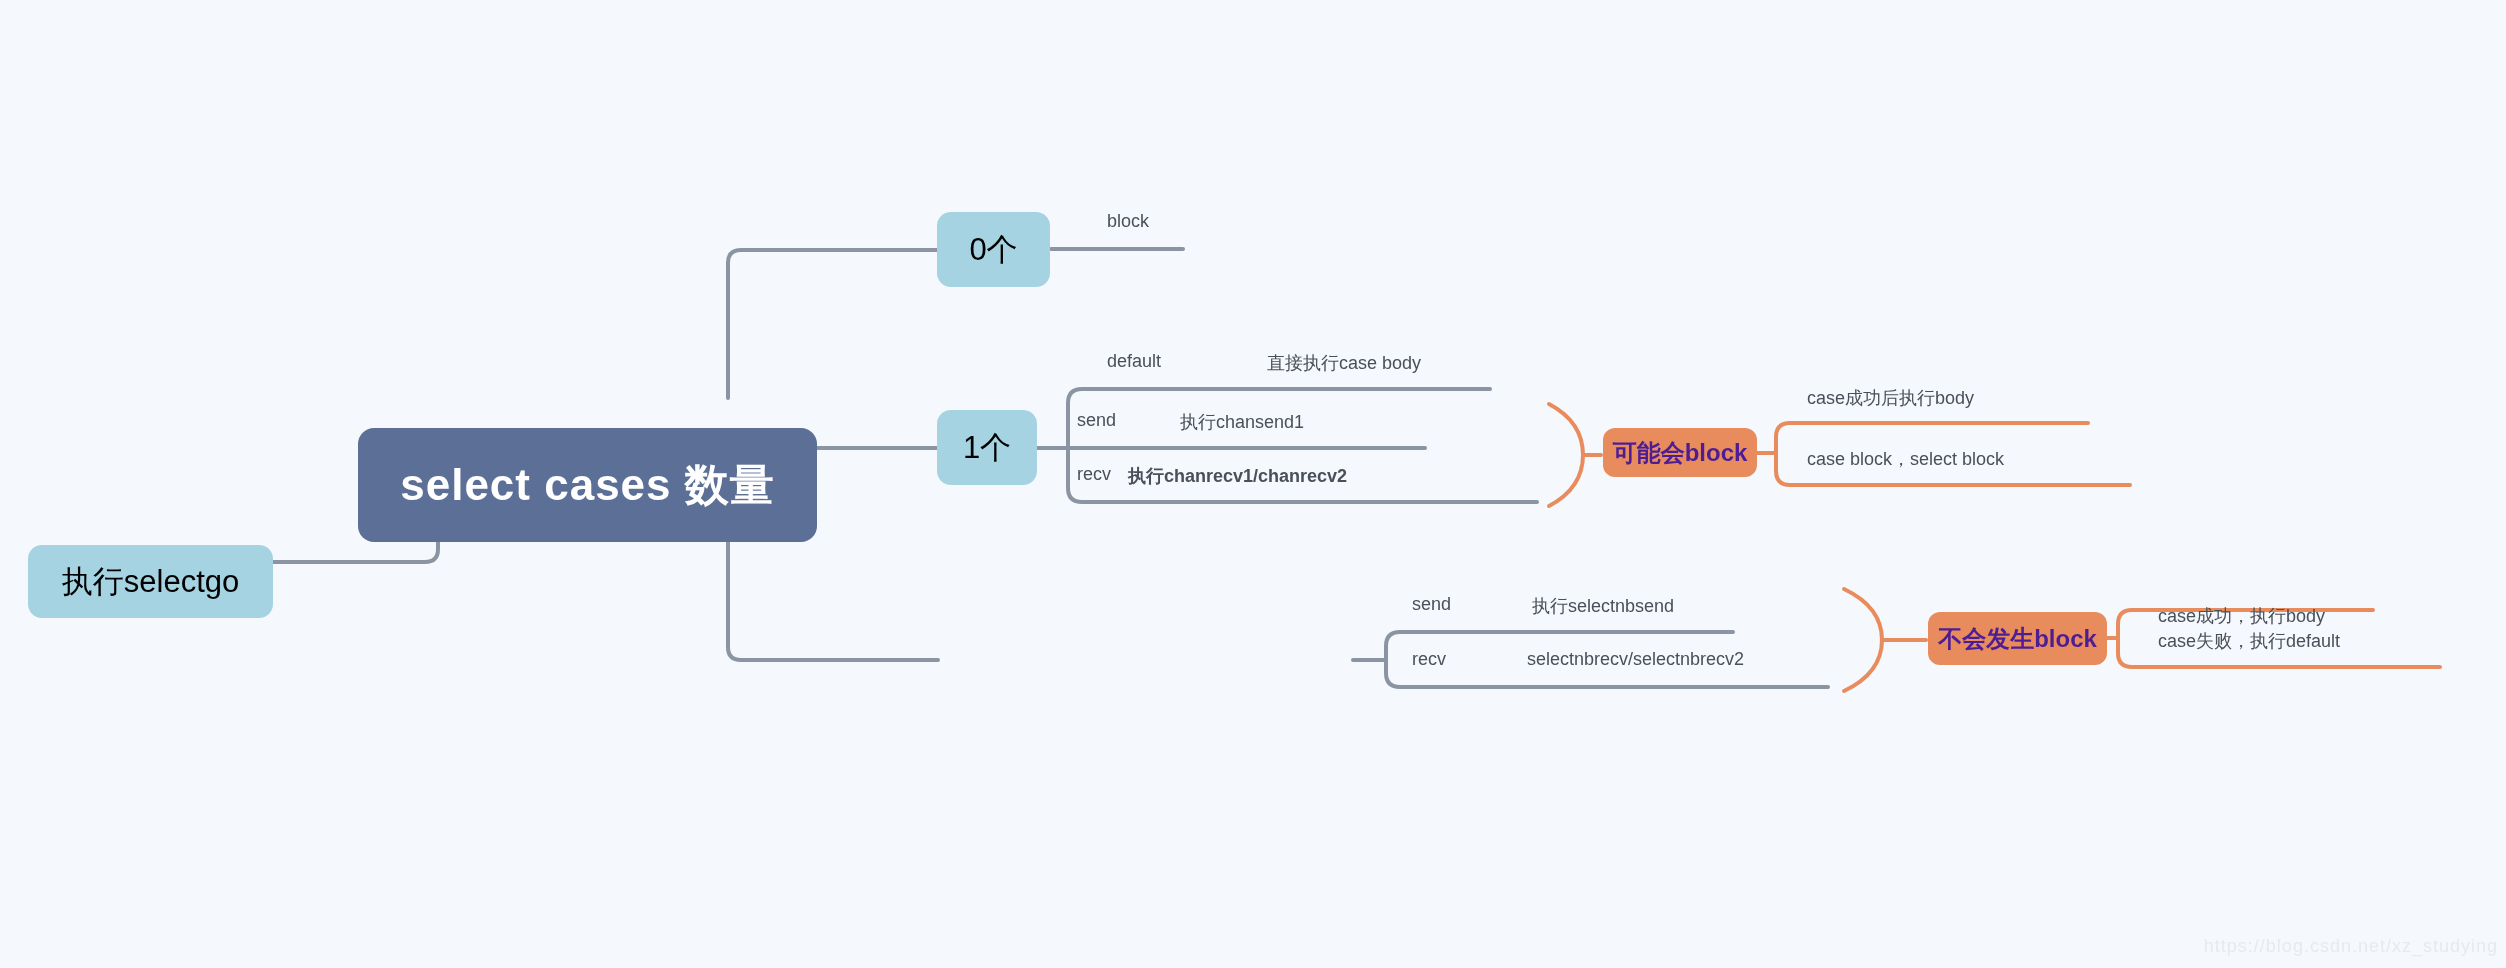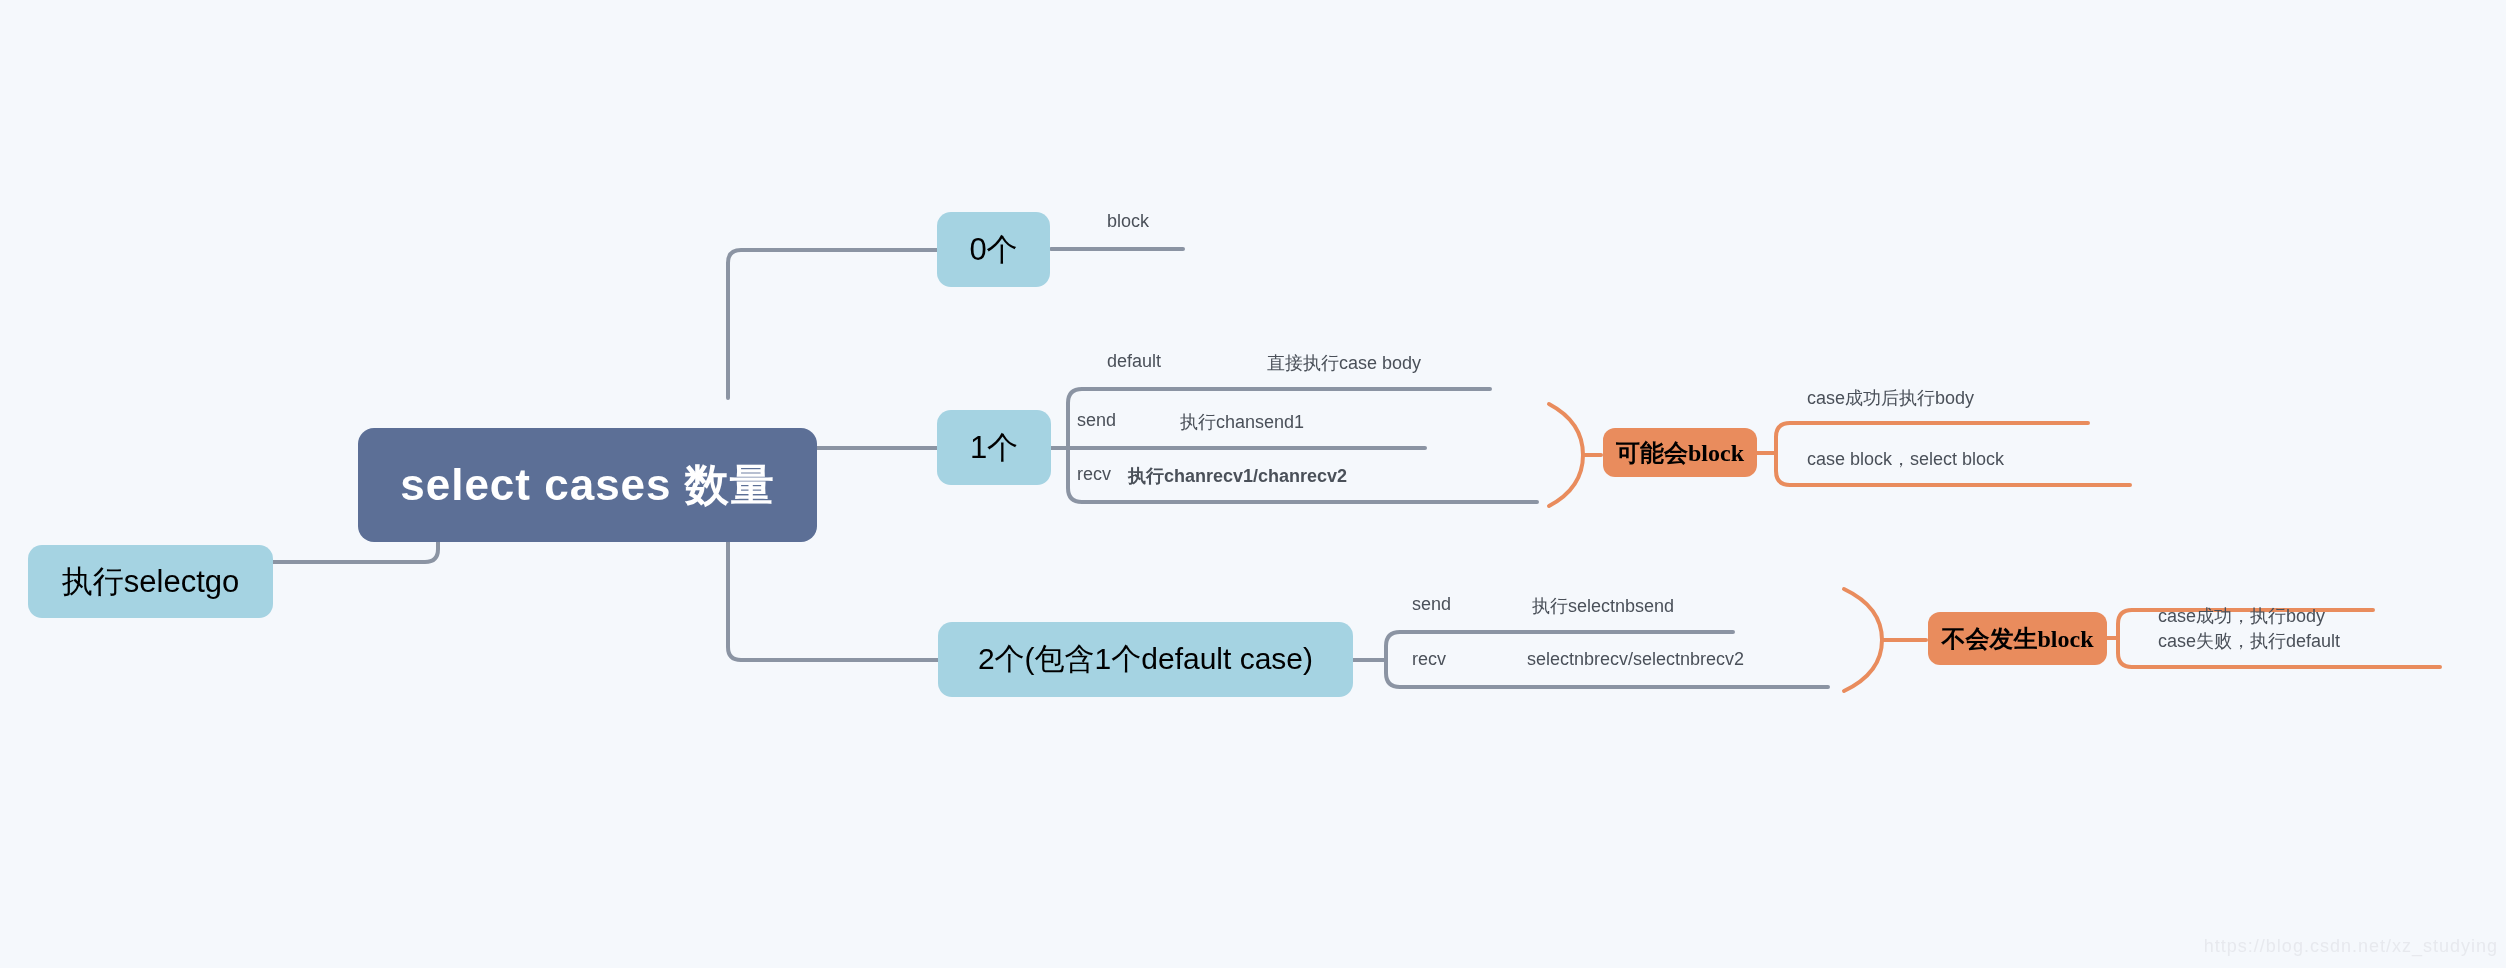--- a/index.html
+++ b/index.html
@@ -16,22 +16,22 @@
     box-sizing:border-box;white-space:nowrap;cursor:default;
   }
   .topic{
     background:#a5d3e2;border-radius:14px;color:#000000;font-size:31px;
   }
   .root{
     background:#5c6f96;border-radius:16px;color:#ffffff;
     font-size:44px;font-weight:bold;letter-spacing:1px;margin-top:32px;
   }
   .result{
-    background:#e98c5d;border-radius:12px;color:#000000;
-    font-weight:bold;font-size:24px;font-family:Liberation Serif, serif;
+    background:#e98c5d;border-radius:12px;color:#4c1d95;
+    font-weight:bold;font-size:24px;
   }
   .rowtext{
     position:absolute;font-size:18px;color:#4a5059;white-space:nowrap;cursor:default;
   }
   .watermark{
     position:absolute;top:936px;right:8px;font-size:18px;color:#e7e9ee;
     letter-spacing:1px;
   }
 </style>
 </head>
@@ -70,23 +70,22 @@
       <path d="M 2118 638 V 653 Q 2118 667 2132 667 H 2440"></path>
     </g>
   </svg>
 
   <div class="node topic" style="left:28px;top:525px;width:245px;height:73px;margin-top:20px;">执行selectgo</div>
 
   <div class="node root" style="left:358px;top:396px;width:459px;height:114px;">select cases 数量</div>
 
   <div class="node topic" style="left:937px;top:212px;width:113px;height:75px;">0个</div>
 
-  <div class="node topic" style="left:937px;top:410px;width:114px;height:75px;">1个</div>
+  <div class="node topic" style="left:937px;top:410px;width:100px;height:75px;">1个</div>
 
-  <div class="node topic" style="left:938px;top:622px;width:415px;height:75px;font-size:30px;">2个(包含1个default case)</div>
 
   <div class="node result" style="left:1603px;top:428px;width:154px;height:49px;">可能会block</div>
 
   <div class="node result" style="left:1928px;top:612px;width:179px;height:53px;">不会发生block</div>
 
   <span class="rowtext" style="left:1107px;top:211px;">block</span>
 
   <span class="rowtext" style="left:1107px;top:351px;">default</span>
   <span class="rowtext" style="left:1267px;top:351px;">直接执行case body</span>
 

